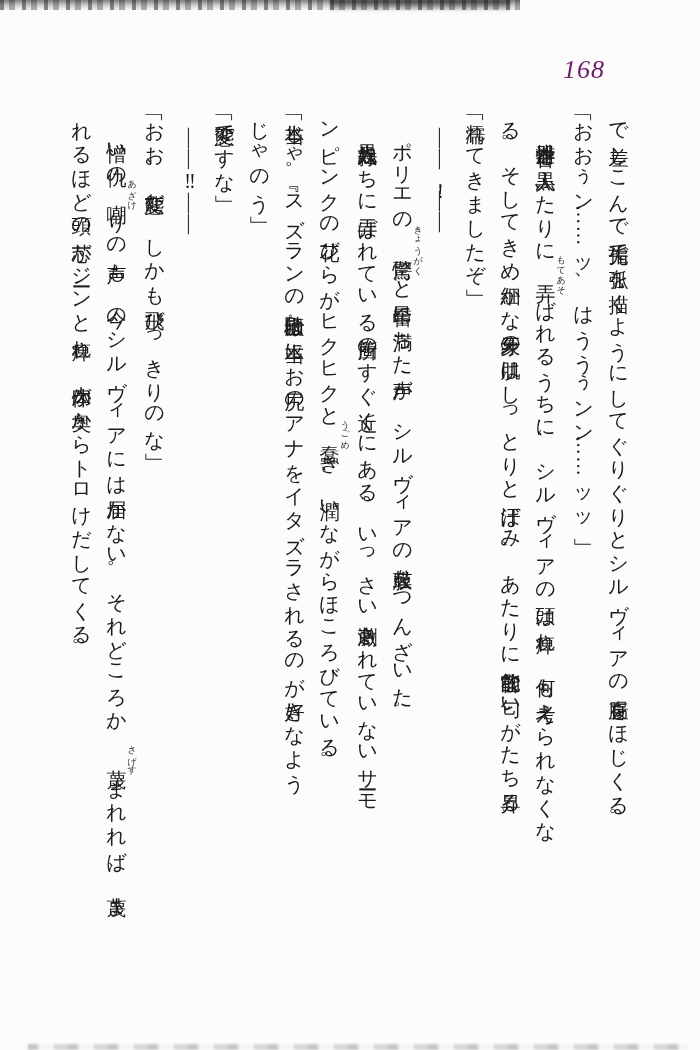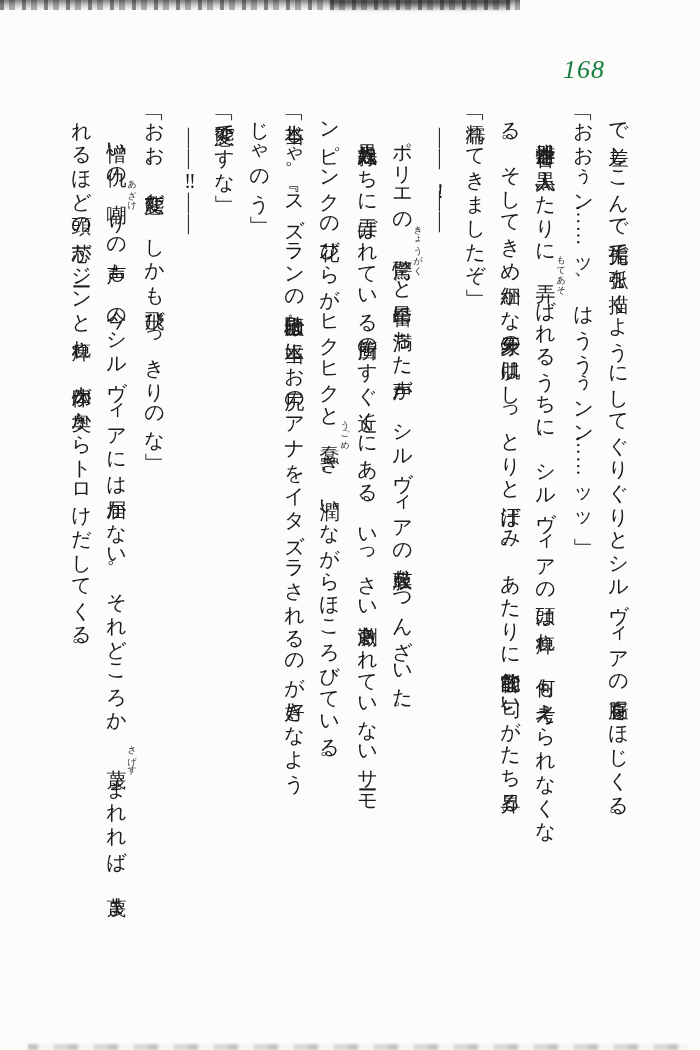--- a/index.html
+++ b/index.html
@@ -56,21 +56,21 @@
       rgba(150,150,150,0.08) 10px 26px,
       rgba(90,90,90,0.22) 26px 40px);
     filter: blur(1px);
   }
   .page-number {
     position: absolute;
     top: 55px;
     left: 563px;
     font-size: 26px;
     font-style: italic;
-    color: #15803d;
+    color: #701a75;
     letter-spacing: 1px;
   }
   .text-block {
     position: absolute;
     top: 108px;
     right: 64px;
     height: 905px;
     writing-mode: vertical-rl;
     text-orientation: mixed;
     font-size: 20px;

